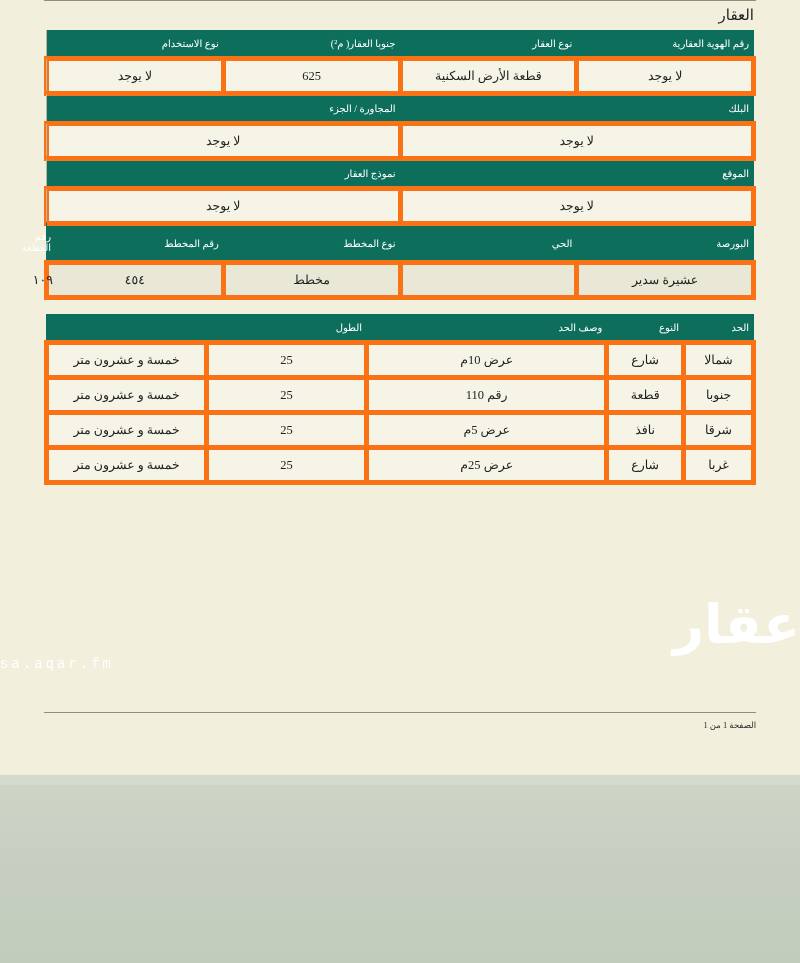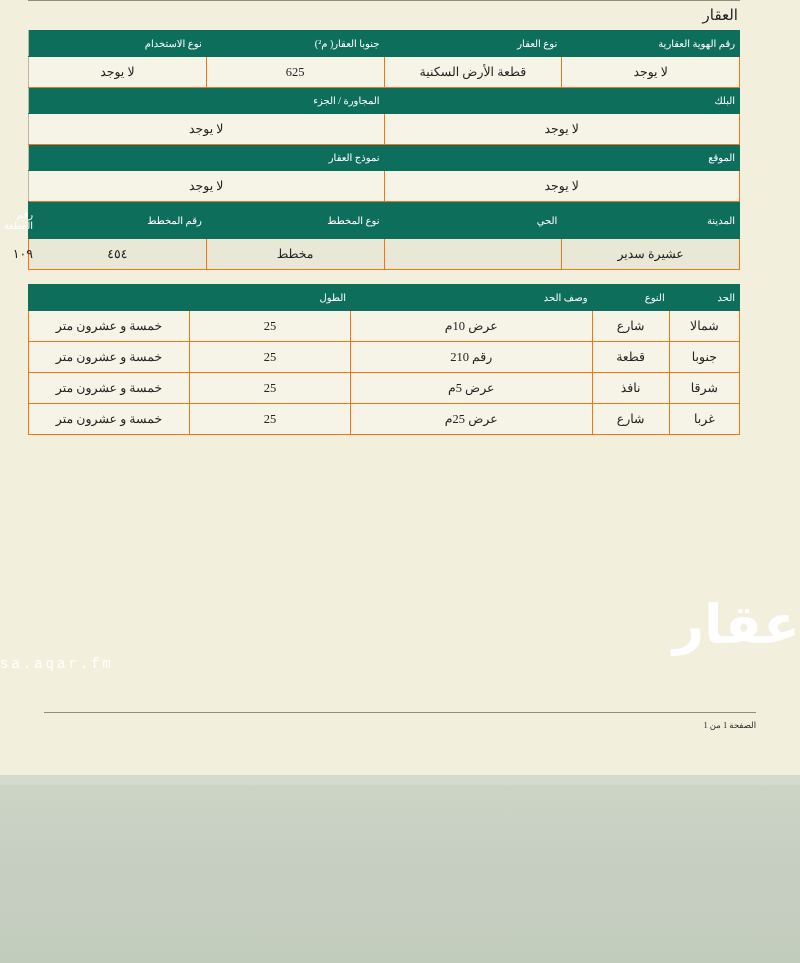--- a/index.html
+++ b/index.html
@@ -20,21 +20,21 @@
     background: linear-gradient(#c9d2c4, #c9d2c4);
   }
   .doc {
     position: absolute;
     top: 0;
     left: 0;
     width: 800px;
     height: 775px;
     background: #f2efdc;
     box-sizing: border-box;
-    padding: 0 60px;
+    padding: 0 44px;
   }
   .doc-inner {
     position: relative;
     width: 712px;
     margin: 0 auto;
   }
   .top-rule {
     position: absolute;
     top: 0;
     left: 0;
@@ -66,21 +66,21 @@
     text-align: right;
     padding: 7px 4px;
     border: 1px solid #0d6e5c;
   }
   td {
     background: #f6f4e6;
     color: #232323;
     font-size: 12.5px;
     text-align: center;
     padding: 7px 4px;
-    border: 1px solid #f97316;
+    border: 5px solid #f97316;
   }
   td.dark {
     background: #e9e7d5;
   }
   .watermark {
     position: absolute;
     left: 0;
     right: 0;
     top: 598px;
     pointer-events: none;
@@ -180,21 +180,21 @@
           </tr>
           <tr>
             <th colspan="2">الموقع</th>
             <th colspan="2">نموذج العقار</th>
           </tr>
           <tr>
             <td colspan="2">لا يوجد</td>
             <td colspan="2">لا يوجد</td>
           </tr>
           <tr>
-            <th style="width:20%">المدينة</th>
+            <th style="width:20%">البورصة</th>
             <th style="width:20%">الحي</th>
             <th style="width:20%">نوع المخطط</th>
             <th style="width:20%">رقم المخطط</th>
             <th style="width:20%">رقم القطعة</th>
           </tr>
           <tr>
             <td class="dark">عشيرة سدير</td>
             <td class="dark"></td>
             <td class="dark">مخطط</td>
             <td class="dark">٤٥٤</td>
@@ -215,21 +215,21 @@
           <tr>
             <td>شمالا</td>
             <td>شارع</td>
             <td>عرض 10م</td>
             <td style="width:22%">25</td>
             <td style="width:25%">خمسة و عشرون متر</td>
           </tr>
           <tr>
             <td>جنوبا</td>
             <td>قطعة</td>
-            <td>رقم 210</td>
+            <td>رقم 110</td>
             <td>25</td>
             <td>خمسة و عشرون متر</td>
           </tr>
           <tr>
             <td>شرقا</td>
             <td>نافذ</td>
             <td>عرض 5م</td>
             <td>25</td>
             <td>خمسة و عشرون متر</td>
           </tr>

